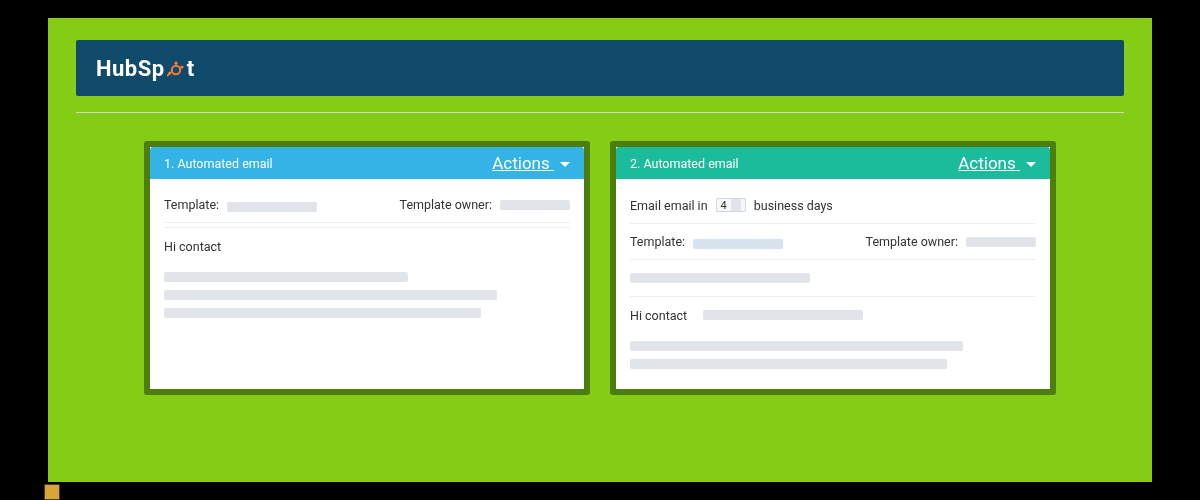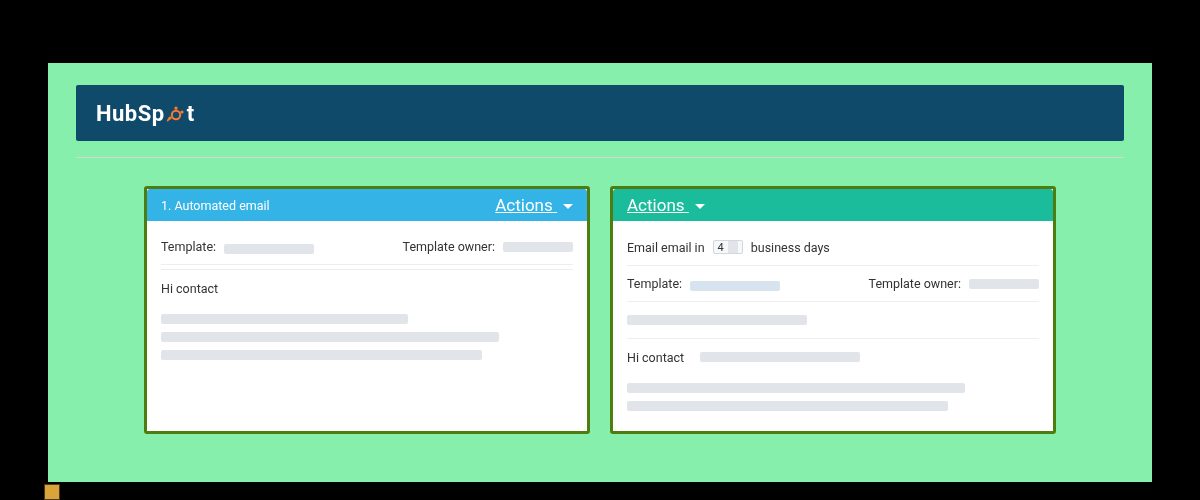--- a/index.html
+++ b/index.html
@@ -14,22 +14,21 @@
       height: 500px;
       overflow: hidden;
       position: relative;
     }
     .outer-frame {
       position: absolute;
       top: 18px;
       left: 48px;
       right: 48px;
       bottom: 18px;
-      background: #86efac;
-      margin-top: 45px;
+      background: #84cc16;
     }
     .inner-content {
       position: absolute;
       top: 22px;
       left: 28px;
       right: 28px;
       bottom: 0;
     }
     .header-bar {
       background: #0f4a6b;
@@ -77,21 +76,21 @@
       border-top: 1px solid #d6d6d6;
     }
     .cards-row {
       display: flex;
       gap: 20px;
       margin-top: 28px;
       padding: 0 68px;
     }
     .card {
       flex: 1;
-      border: 3px solid #4d7c0f;
+      border: 6px solid #4d7c0f;
       border-radius: 3px;
       background: #fff;
       display: flex;
       flex-direction: column;
       min-height: 220px;
     }
     .card-header {
       height: 32px;
       display: flex;
       align-items: center;
@@ -251,20 +250,21 @@
           <div class="body-lines">
             <span class="placeholder-bar ph-grey" style="width:60%"></span>
             <span class="placeholder-bar ph-grey" style="width:82%"></span>
             <span class="placeholder-bar ph-grey" style="width:78%"></span>
           </div>
         </div>
       </div>
 
       <div class="card">
         <div class="card-header card-header-teal">
+          <span class="card-header-title">2. Automated email</span>
           <span class="actions-link">
             <span>Actions</span>
             <span class="caret-down"></span>
           </span>
         </div>
         <div class="card-body">
           <div class="field-row">
             <span class="field-label">Email email in</span>
             <span class="ph-border">
               <span>4</span>

